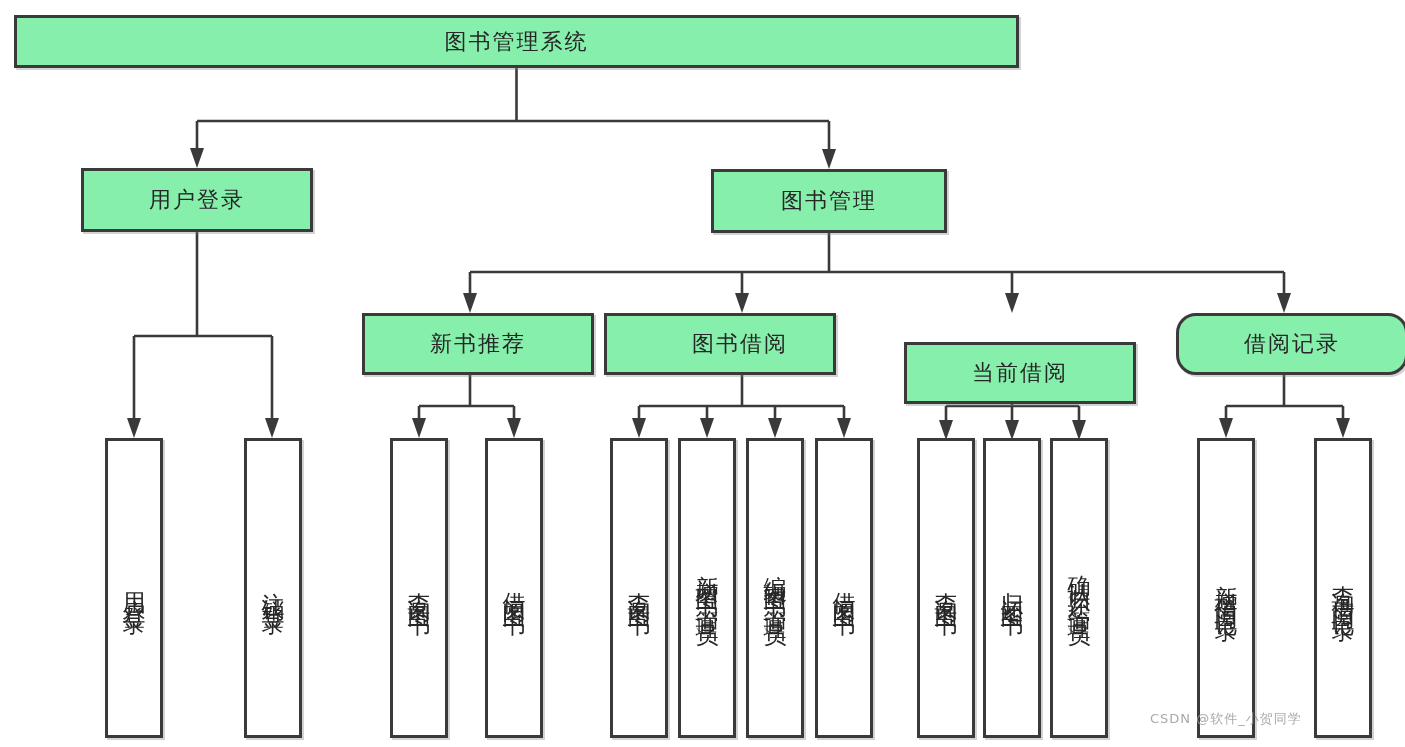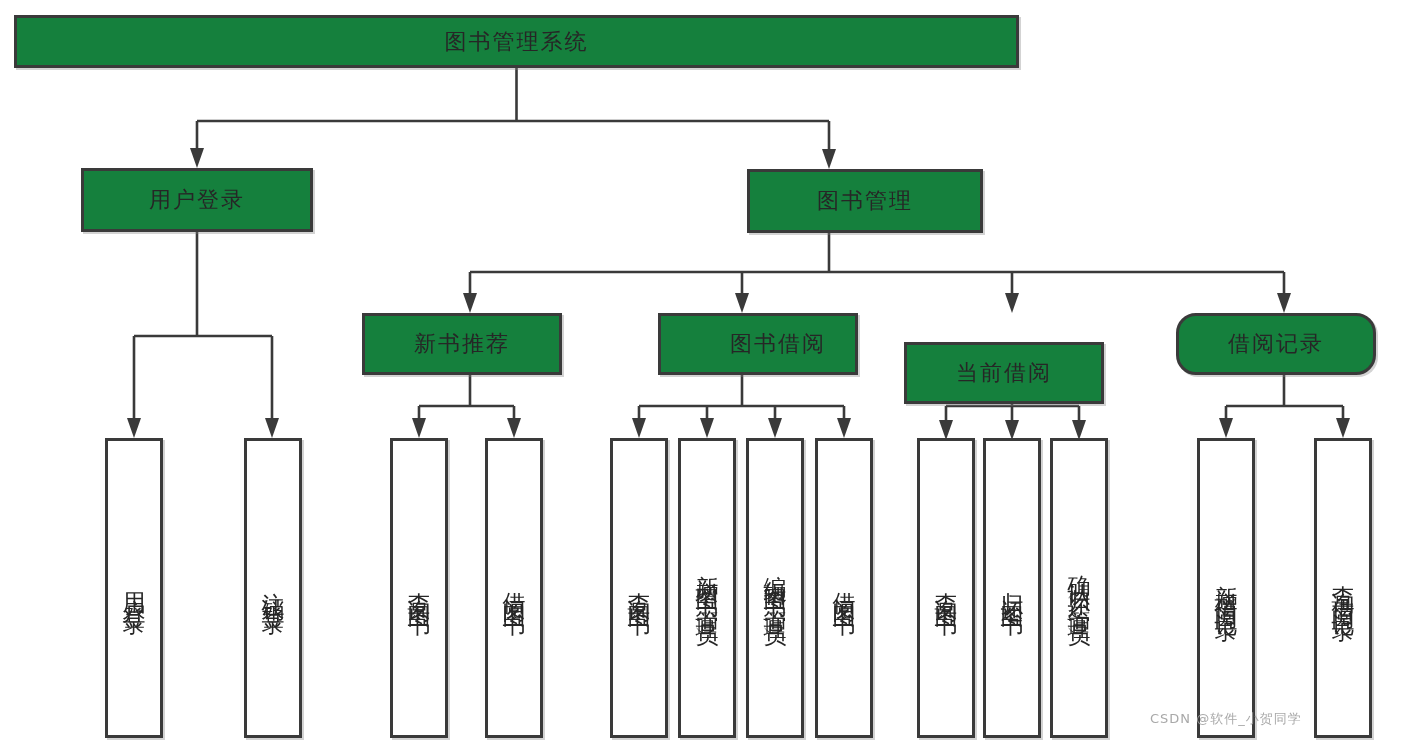--- a/index.html
+++ b/index.html
@@ -9,36 +9,36 @@
     background:#ffffff;
     font-family:"DejaVu Sans", sans-serif;
     color:#262626;
     overflow:hidden;
   }
   #wires{position:absolute;left:0;top:0;width:1405px;height:747px;}
   .box{
     position:absolute;
     box-sizing:border-box;
     border:3px solid #3a3a3a;
-    background:#15803d;
+    background:#86efac;
     display:flex;align-items:center;justify-content:center;
     box-shadow:2px 2px 0 rgba(130,130,130,0.35);
   }
   .hlabel{
     font-size:22px;
     letter-spacing:2px;
     color:#262626;
     white-space:nowrap;
   }
   .root{left:14px;top:15px;width:1005px;height:53px;}
   .n-user-login{left:81px;top:168px;width:232px;height:64px;}
-  .n-book-mgmt{left:711px;top:169px;width:236px;height:64px;margin-left:36px;}
-  .lv3{top:313px;width:200px;height:62px;}
+  .n-book-mgmt{left:711px;top:169px;width:236px;height:64px;}
+  .lv3{top:313px;width:232px;height:62px;}
   .n-new-book{left:362px;}
-  .n-book-borrow{left:658px;padding-left:40px;}
+  .n-book-borrow{left:604px;padding-left:40px;}
   .n-cur-borrow{left:904px;margin-top:29px;}
   .n-records{left:1176px;border-radius:20px;}
   .leaf{
     position:absolute;
     top:438px;width:58px;height:300px;
     box-sizing:border-box;
     border:3px solid #3a3a3a;
     background:#ffffff;
     display:flex;align-items:center;justify-content:center;
     box-shadow:2px 2px 0 rgba(130,130,130,0.35);

